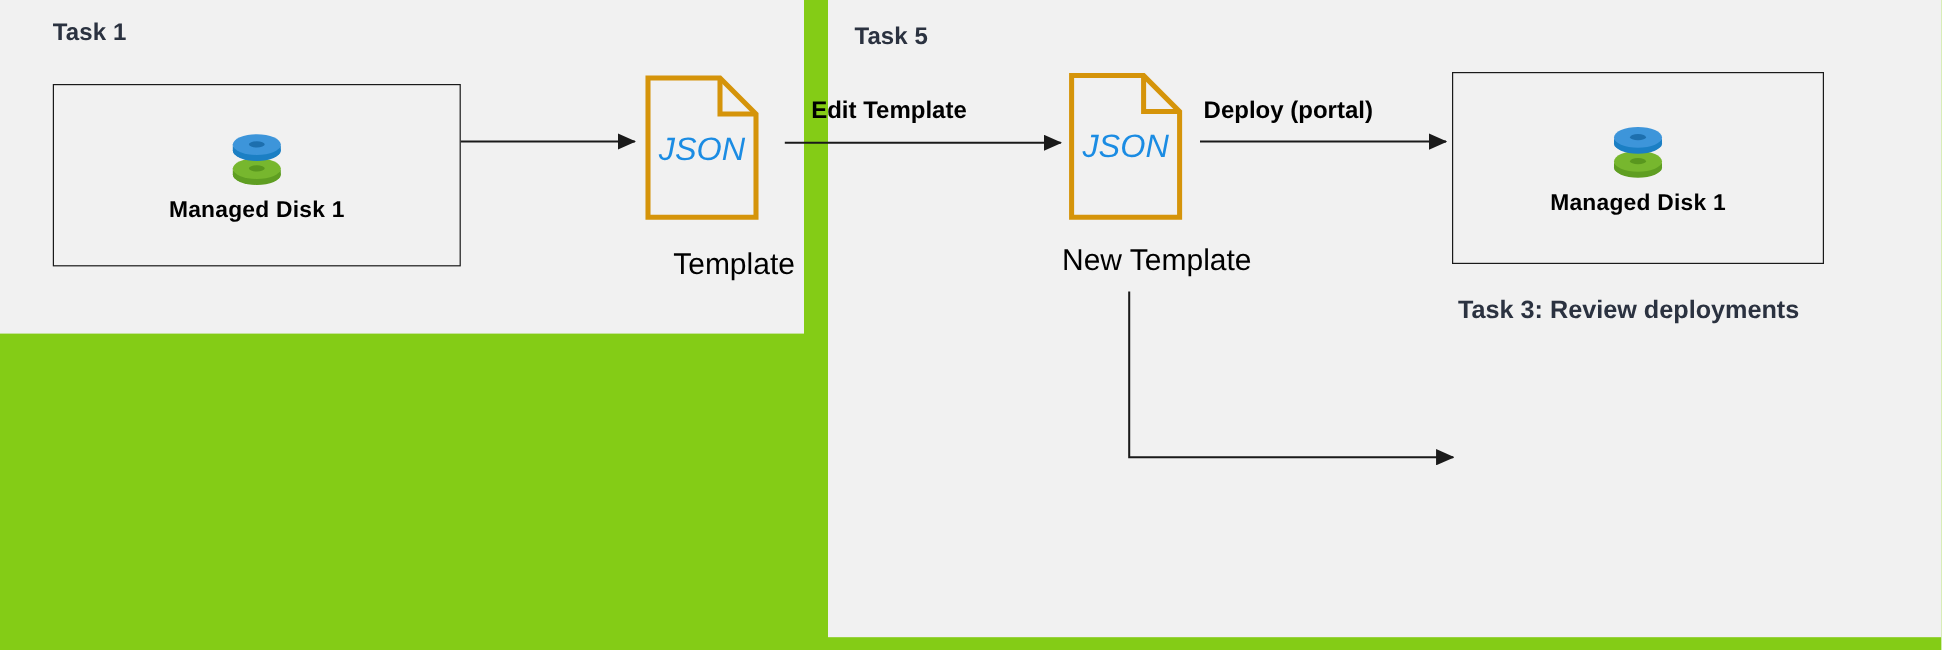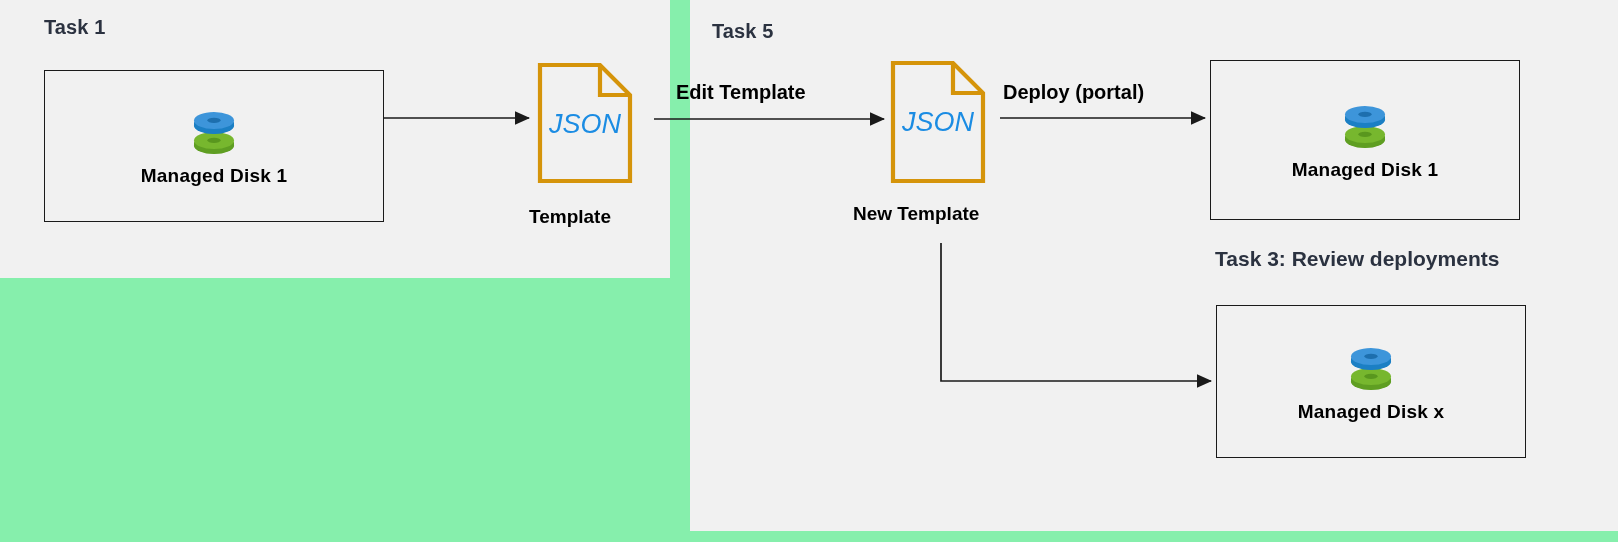--- a/index.html
+++ b/index.html
@@ -10,21 +10,21 @@
   }
   body {
     font-family: "Liberation Sans", sans-serif;
     -webkit-font-smoothing: antialiased;
   }
 
   #canvas {
     position: relative;
     width: 1618px;
     height: 542px;
-    background: #86efac;
+    background: #84cc16;
     overflow: hidden;
   }
 
   
   .panel {
     position: absolute;
     background: #f1f1f1;
   }
   #panel-task1 { left: 0px;   top: 0px; width: 670px; height: 278px; }
   #panel-task2 { left: 690px; top: 0px; width: 928px; height: 531px; }
@@ -83,24 +83,25 @@
   
   .disk-icon { display: block; }
 
   
   .doc-icon { position: absolute; font-style: italic; }
   #doc-template     { left: 537px; top: 62px;  }
   #doc-new-template { left: 890px; top: 60px;  }
 
   .doc-caption {
     position: absolute;
-    font-size: 19px;
-    font-weight: bold;
-    color: #000000;
-    white-space: nowrap;
+    font-size: 25px;
+    font-weight: normal;
+    color: #000000;
+    white-space: nowrap;
+    margin-left: 32px;
   }
   #caption-template     { left: 529px; top: 206px; }
   #caption-new-template { left: 853px; top: 203px; }
 
   
   #connectors {
     position: absolute;
     left: 0; top: 0;
     width: 1618px;
     height: 542px;
@@ -207,32 +208,17 @@
         <path d="M8,15 a20,8.6 0 0 0 40,0 l0,5 a20,8.6 0 0 1 -40,0 z" fill="#1b7fc4"></path>
         <ellipse cx="28" cy="15.5" rx="20" ry="8.6" fill="#3d95da"></ellipse>
         <ellipse cx="28" cy="15.3" rx="6.6" ry="2.6" fill="#1d6fae"></ellipse>
       </svg>
       <div class="res-label">Managed Disk 1</div>
     </div>
   </div>
 
   <div id="task3-label">Task 3: Review deployments</div>
 
-  <div class="res-box" id="box-diskx">
-    <div class="res-inner">
-      <svg class="disk-icon" width="56" height="54" viewBox="0 0 56 54" xmlns="http://www.w3.org/2000/svg">
-        <ellipse cx="28" cy="40.5" rx="20" ry="8.6" fill="#5f9e22"></ellipse>
-        <path d="M8,35 a20,8.6 0 0 0 40,0 l0,5 a20,8.6 0 0 1 -40,0 z" fill="#5f9e22"></path>
-        <ellipse cx="28" cy="35.5" rx="20" ry="8.6" fill="#77b72e"></ellipse>
-        <ellipse cx="28" cy="35.3" rx="6.6" ry="2.6" fill="#59971e"></ellipse>
-        <ellipse cx="28" cy="20.5" rx="20" ry="8.6" fill="#1b7fc4"></ellipse>
-        <path d="M8,15 a20,8.6 0 0 0 40,0 l0,5 a20,8.6 0 0 1 -40,0 z" fill="#1b7fc4"></path>
-        <ellipse cx="28" cy="15.5" rx="20" ry="8.6" fill="#3d95da"></ellipse>
-        <ellipse cx="28" cy="15.3" rx="6.6" ry="2.6" fill="#1d6fae"></ellipse>
-      </svg>
-      <div class="res-label">Managed Disk x</div>
-    </div>
-  </div>
 
   <div id="optional-tasks">
   </div>
 
 </div>
 
 </body></html>

